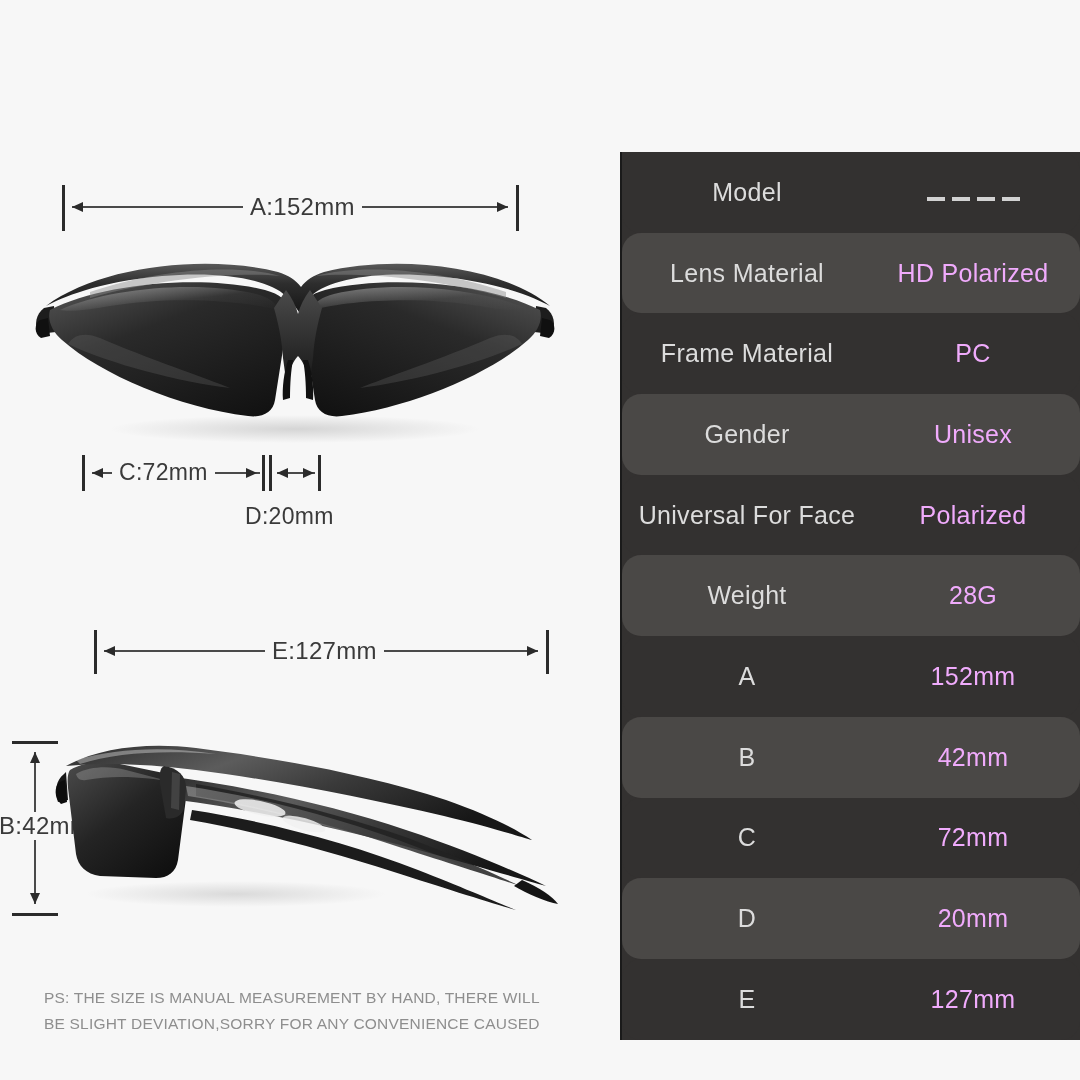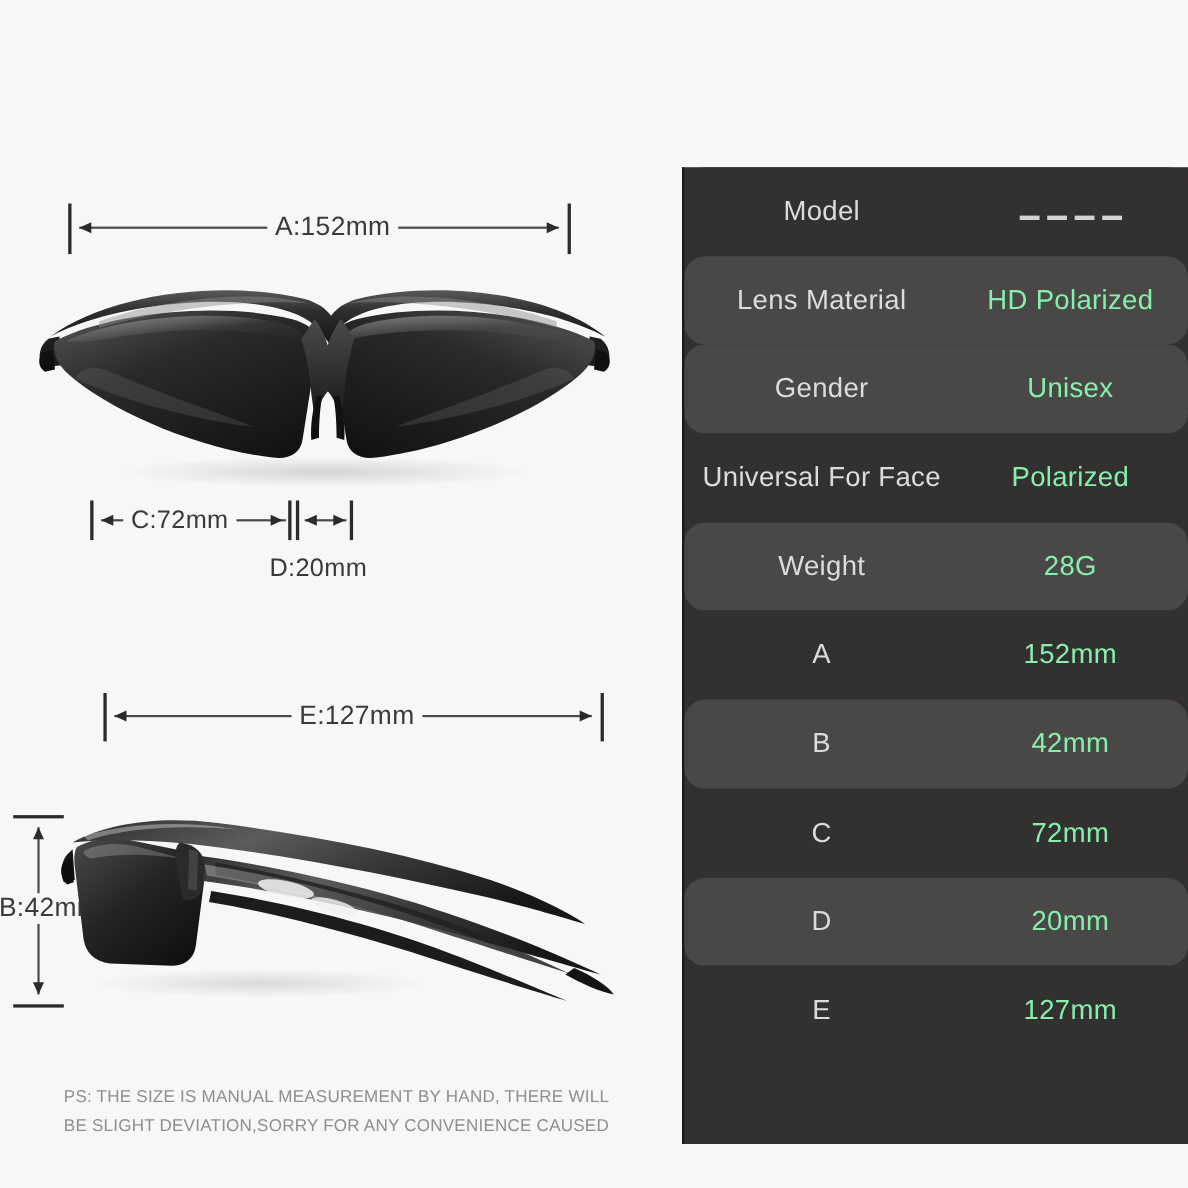--- a/index.html
+++ b/index.html
@@ -86,21 +86,21 @@
   .ps-note {
     position: absolute;
     left: 44px;
     top: 985px;
     width: 530px;
     color: #8e8e8e;
     font-size: 15.5px;
     line-height: 26px;
     letter-spacing: 0.2px;
   }
-  .ps-note div { white-space: nowrap; margin-left: 14px; }
+  .ps-note div { white-space: nowrap; }
 
   
   .product {
     position: absolute;
   }
   .product svg { display: block; }
 
   
   .spec-table {
     position: absolute;
@@ -126,21 +126,21 @@
     flex: 0 0 250px;
     text-align: center;
     color: #dcdcdc;
     font-size: 25px;
     letter-spacing: 0.3px;
     white-space: nowrap;
   }
   .spec-val {
     flex: 1 1 auto;
     text-align: center;
-    color: #86efac;
+    color: #f0abfc;
     font-size: 25px;
     letter-spacing: 0.3px;
     white-space: nowrap;
     padding-right: 6px;
   }
   .dash-group {
     display: inline-flex;
     gap: 7px;
     align-items: center;
     justify-content: center;
@@ -367,20 +367,24 @@
             <i></i>
           </span>
       </div>
     </div>
 
     <div class="spec-row even">
       <div class="spec-key">Lens Material</div>
       <div class="spec-val">HD Polarized</div>
     </div>
 
+    <div class="spec-row odd">
+      <div class="spec-key">Frame Material</div>
+      <div class="spec-val">PC</div>
+    </div>
 
     <div class="spec-row even">
       <div class="spec-key">Gender</div>
       <div class="spec-val">Unisex</div>
     </div>
 
     <div class="spec-row odd">
       <div class="spec-key">Universal For Face</div>
       <div class="spec-val">Polarized</div>
     </div>

